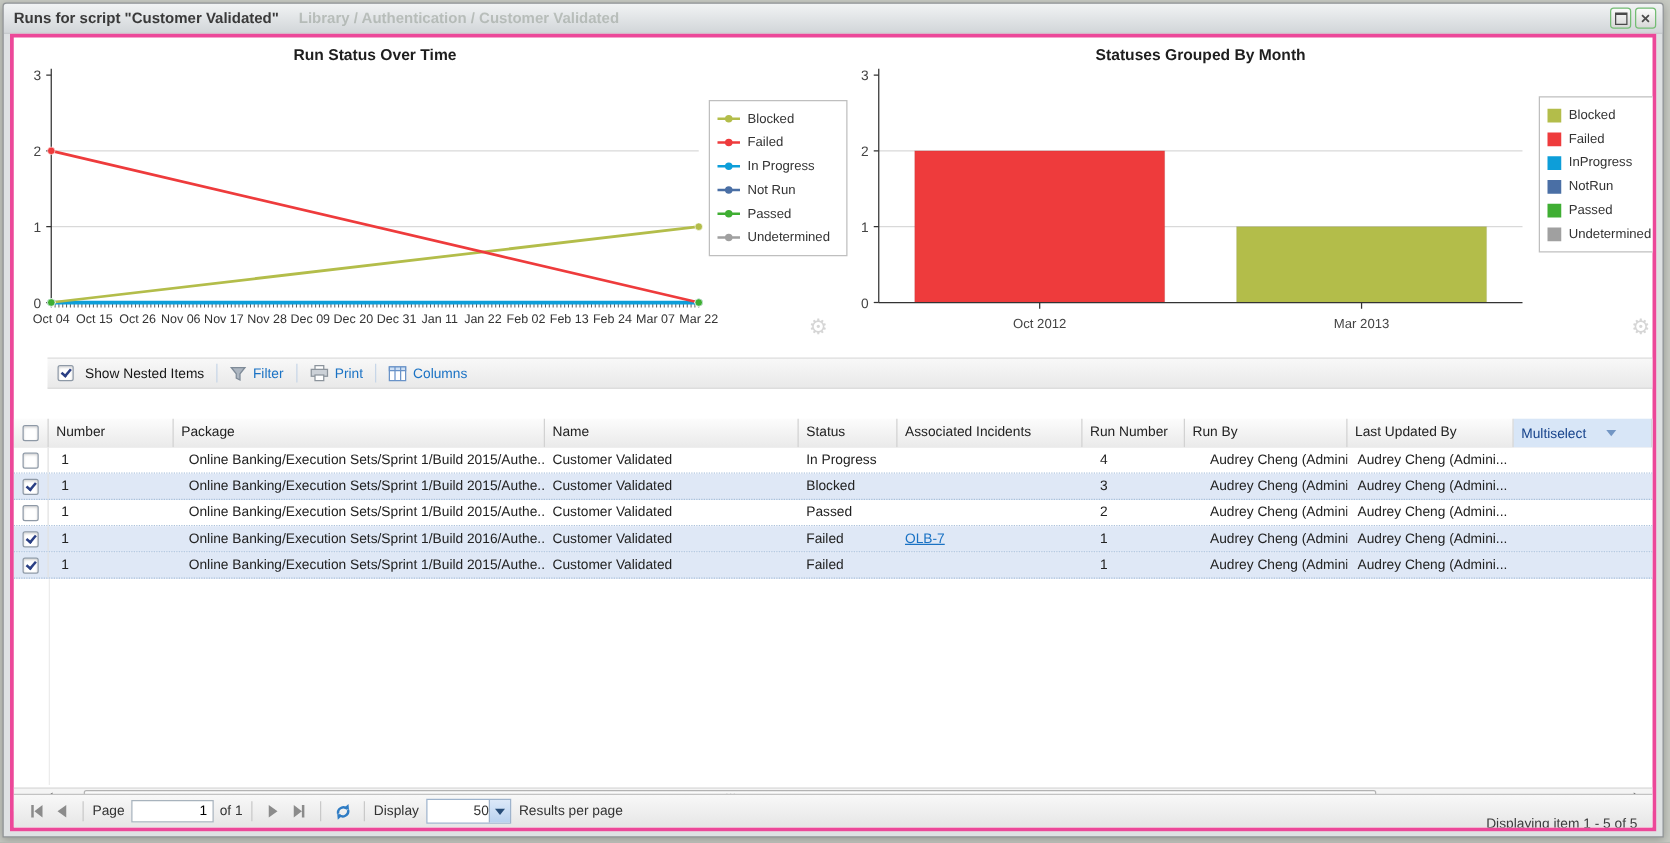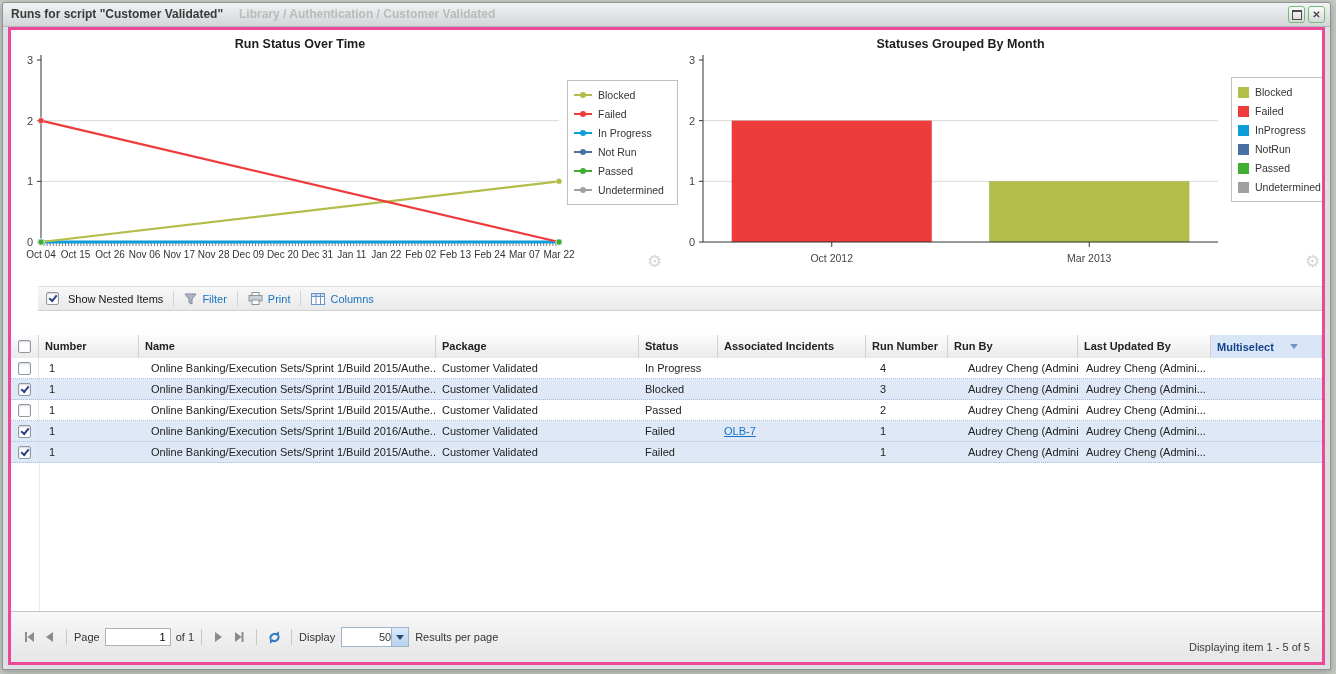--- a/index.html
+++ b/index.html
@@ -46,21 +46,21 @@
   .tsep{width:1px;height:15px;background:#c7d6e8;margin:0 10px;}
   .tlink{color:#1a72c4;margin-left:5px;cursor:pointer;white-space:nowrap;}
   .tool{display:flex;align-items:center;cursor:pointer;}
   .nested-label{margin-left:9px;color:#151515;}
   .chk{width:13px;height:13px;background:#fff;border:1px solid #8e99a6;border-radius:2px;
     box-shadow:inset 0 1px 2px rgba(0,0,0,.18);position:relative;flex:none;cursor:pointer;box-sizing:border-box;}
   .chk.checked::after{content:"";position:absolute;left:2px;top:2px;width:6px;height:3px;
     border-left:2px solid #2a3f84;border-bottom:2px solid #2a3f84;transform:rotate(-50deg);}
 
   .ghead{position:absolute;left:0;right:0;top:305px;height:23px;display:grid;
-    background:linear-gradient(#fcfcfc,#eaeaea);border-bottom:1px solid #c5c5c5;font-size:11px;color:#222;font-weight:bold;}
+    background:linear-gradient(#fcfcfc,#eaeaea);border-bottom:1px solid #c5c5c5;font-size:11px;color:#222;}
   .hcell{line-height:22px;padding-left:6px;border-right:1px solid #d2d2d2;white-space:nowrap;overflow:hidden;cursor:pointer;}
   .hcell.first{display:flex;align-items:center;justify-content:center;padding:0;}
   .hcell.ms{background:#d8e6f7;color:#15428b;display:flex;align-items:center;gap:16px;}
   .caret{width:0;height:0;border-left:4px solid transparent;border-right:4px solid transparent;border-top:5px solid #7296c4;}
   .gbody{position:absolute;left:0;right:0;top:328px;}
   .row{display:grid;height:21px;font-size:11px;color:#222;border-bottom:1px dotted #a8c0da;background:#fff;cursor:pointer;box-sizing:border-box;}
   .row.selected{background:#dfe8f6;}
   .cell{line-height:20px;white-space:nowrap;overflow:hidden;padding-left:6px;}
   .cell.c0{display:flex;align-items:center;justify-content:center;padding:0;border-right:1px solid #e2e2e2;}
   .cell.num{padding-left:10px;}
@@ -73,21 +73,21 @@
 
   .hscroll{position:absolute;left:0;right:0;top:600px;height:17px;background:#f4f4f4;border-top:1px solid #dadada;border-bottom:1px solid #dadada;}
   .harrow{position:absolute;top:3px;width:0;height:0;cursor:pointer;}
   .harrow.left{left:24px;border-top:5px solid transparent;border-bottom:5px solid transparent;border-right:7px solid #555;}
   .harrow.right{right:8px;border-top:5px solid transparent;border-bottom:5px solid transparent;border-left:7px solid #555;}
   .hthumb{position:absolute;left:56px;top:1px;width:1032px;height:13px;background:linear-gradient(#fdfdfd,#d9d9d9);
     border:1px solid #b3b3b3;border-radius:2px;cursor:pointer;}
   .hgrip{position:absolute;left:50%;top:2px;width:1px;height:8px;background:#9a9a9a;box-shadow:-3px 0 #9a9a9a,3px 0 #9a9a9a;}
 
   .footer{position:absolute;left:0;right:0;bottom:0;height:26px;background:linear-gradient(#f8f8f8,#e6e6e6);
-    border-top:1px solid #c3c3c3;display:flex;align-items:center;padding:12px 8px;font-size:11px;color:#333;}
+    border-top:1px solid #c3c3c3;display:flex;align-items:center;padding:0 8px;font-size:11px;color:#333;}
   .fsep{width:1px;height:16px;background:#c9c9c9;margin:0 7px;flex:none;}
   .fbtn{width:16px;height:16px;display:flex;align-items:center;justify-content:center;cursor:pointer;flex:none;margin:0 2px;}
   .pginput{width:56px;height:16px;border:1px solid #a8b3bd;font:11px "Liberation Sans",sans-serif;text-align:right;padding:0 4px;margin:0 5px;box-sizing:content-box;}
   .sel{display:flex;width:66px;height:18px;border:1px solid #9eb3cc;background:#fff;margin:0 6px;align-items:center;cursor:pointer;}
   .sel-val{flex:1;padding-left:4px;text-align:right;}
   .sel-btn{width:16px;height:100%;background:linear-gradient(#dce9f9,#b9d2ef);border-left:1px solid #9eb3cc;display:flex;align-items:center;justify-content:center;}
   .sel-caret{width:0;height:0;border-left:4px solid transparent;border-right:4px solid transparent;border-top:5px solid #274d78;}
   .flabel{white-space:nowrap;}
   .fstatus{margin-left:auto;color:#3c3c3c;white-space:nowrap;padding-right:4px;margin-top:20px;}
 </style>
@@ -452,22 +452,22 @@
           <span class="tlink">Columns</span>
         </span>
       </div>
 
 
       <div class="ghead" id="gridHead" style="grid-template-columns: 28px 100px 297px 203px 79px 148px 82px 130px 133px 1fr;">
           <div class="hcell first">
             <span class="chk"></span>
           </div>
           <div class="hcell">Number</div>
+          <div class="hcell">Package</div>
           <div class="hcell">Name</div>
-          <div class="hcell">Package</div>
           <div class="hcell">Status</div>
           <div class="hcell">Associated Incidents</div>
           <div class="hcell">Run Number</div>
           <div class="hcell">Run By</div>
           <div class="hcell">Last Updated By</div>
           <div class="hcell ms">
             <span>Multiselect</span>
             <span class="caret"></span>
           </div>
         </div>

